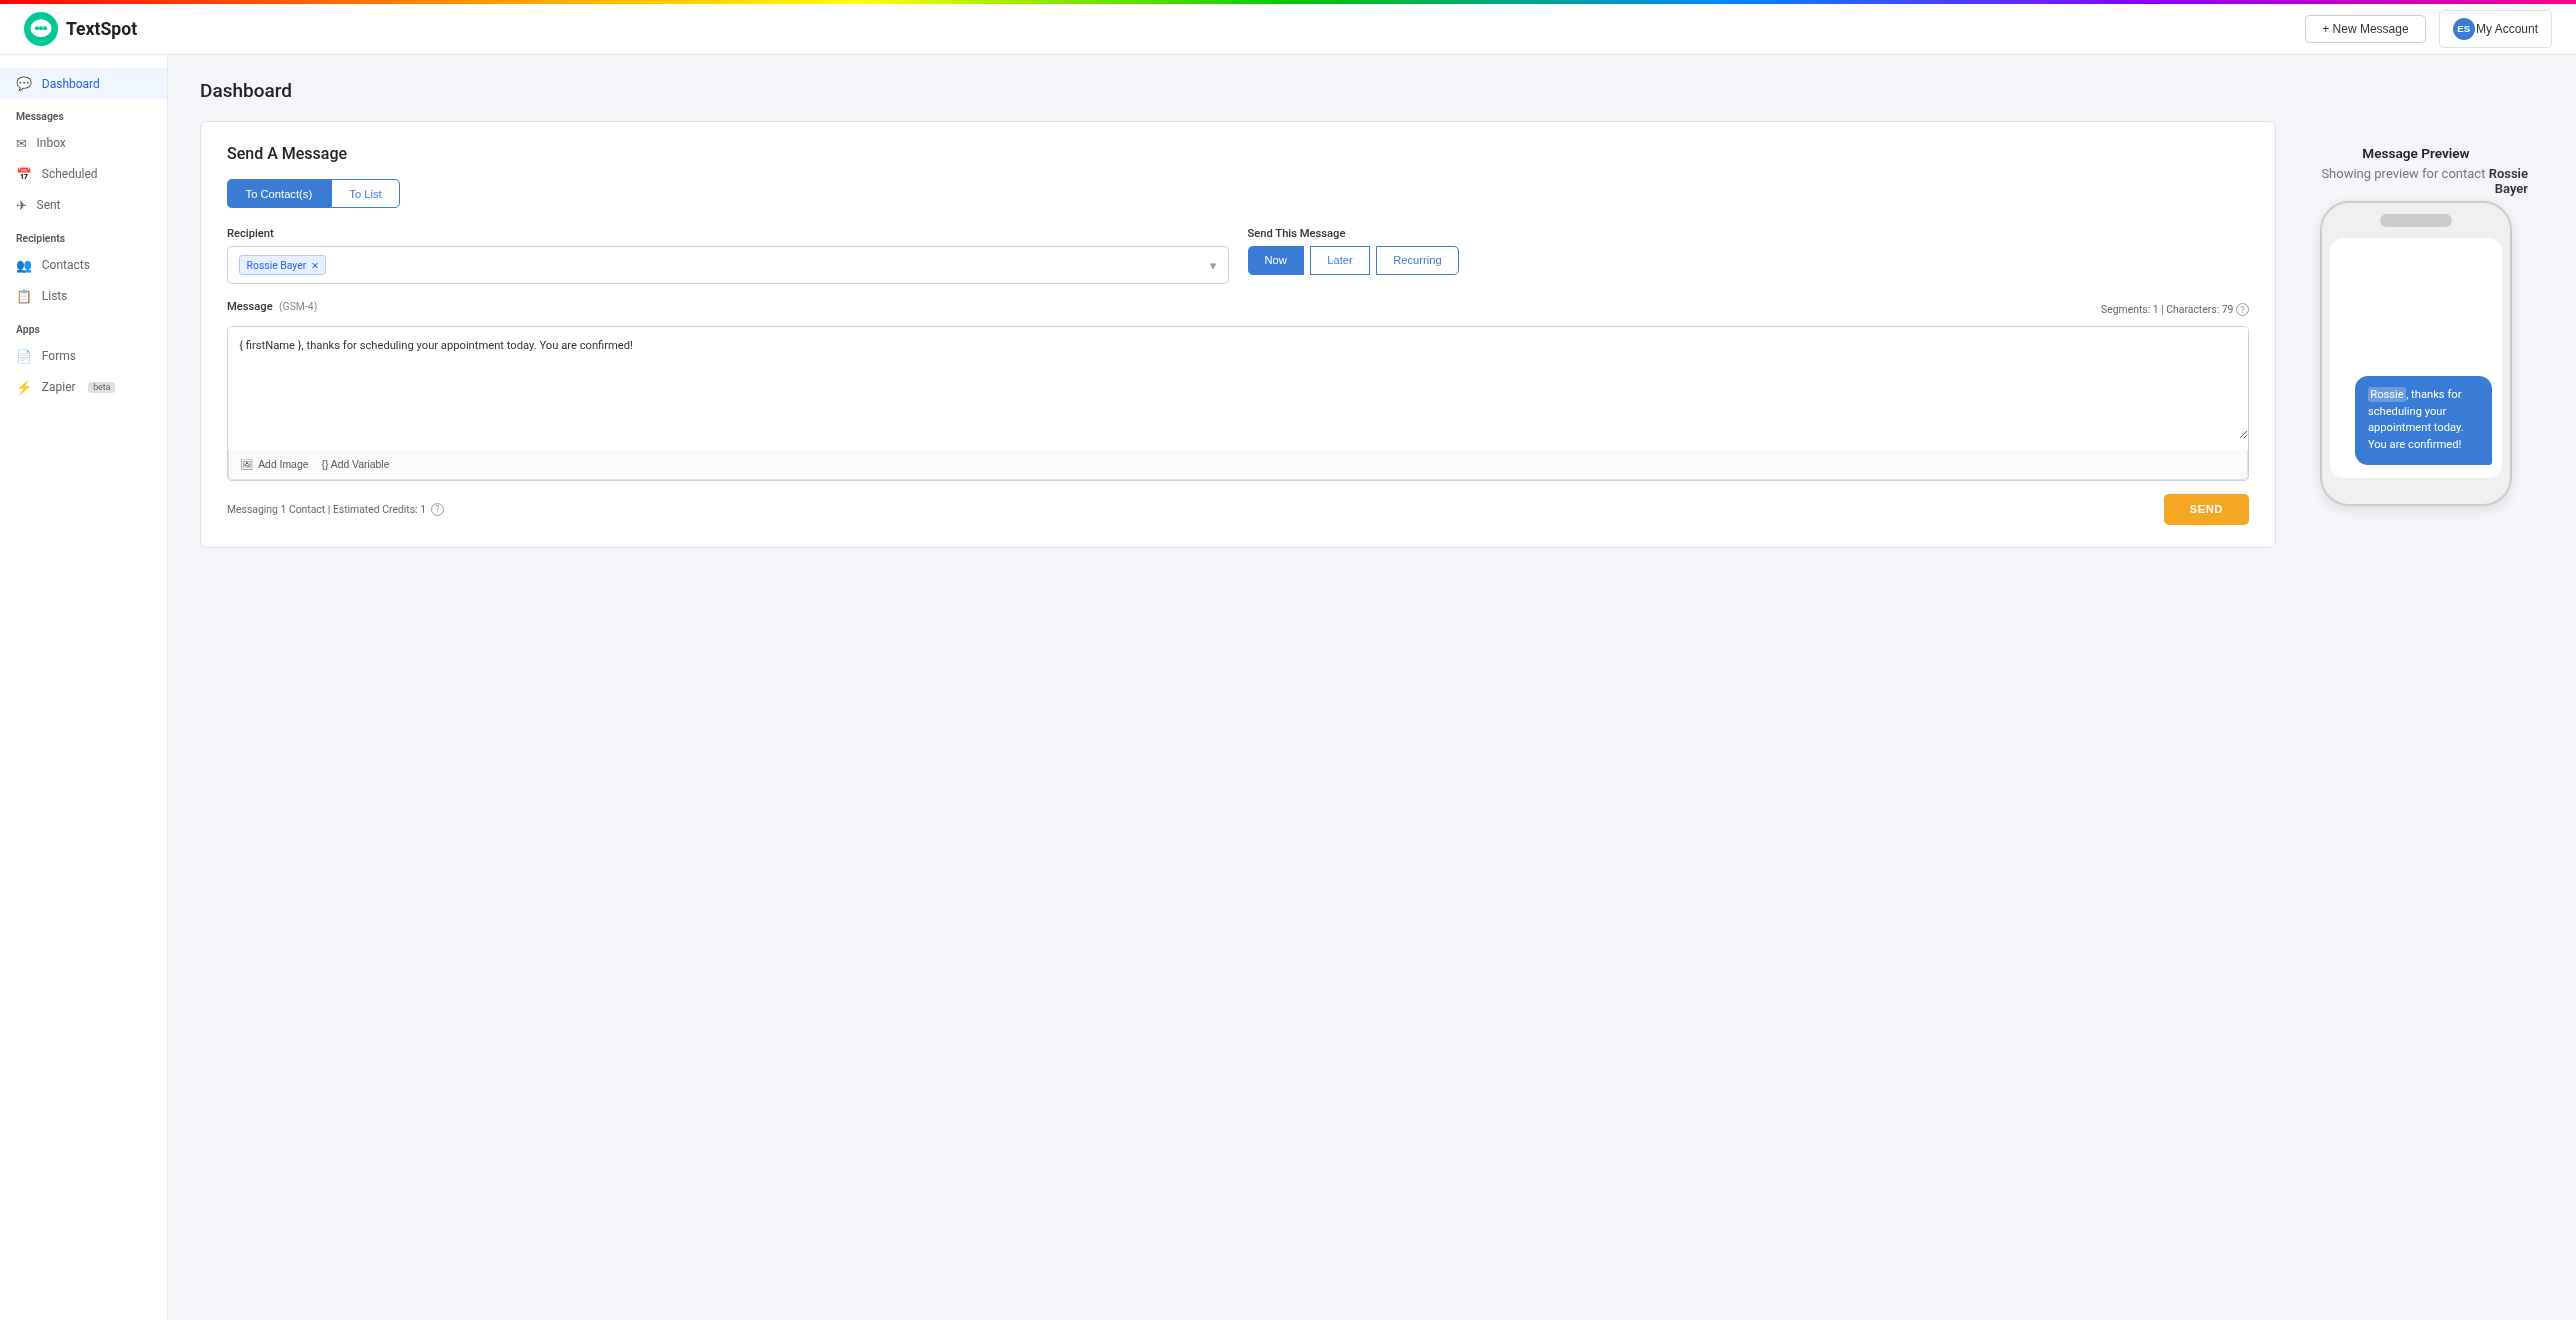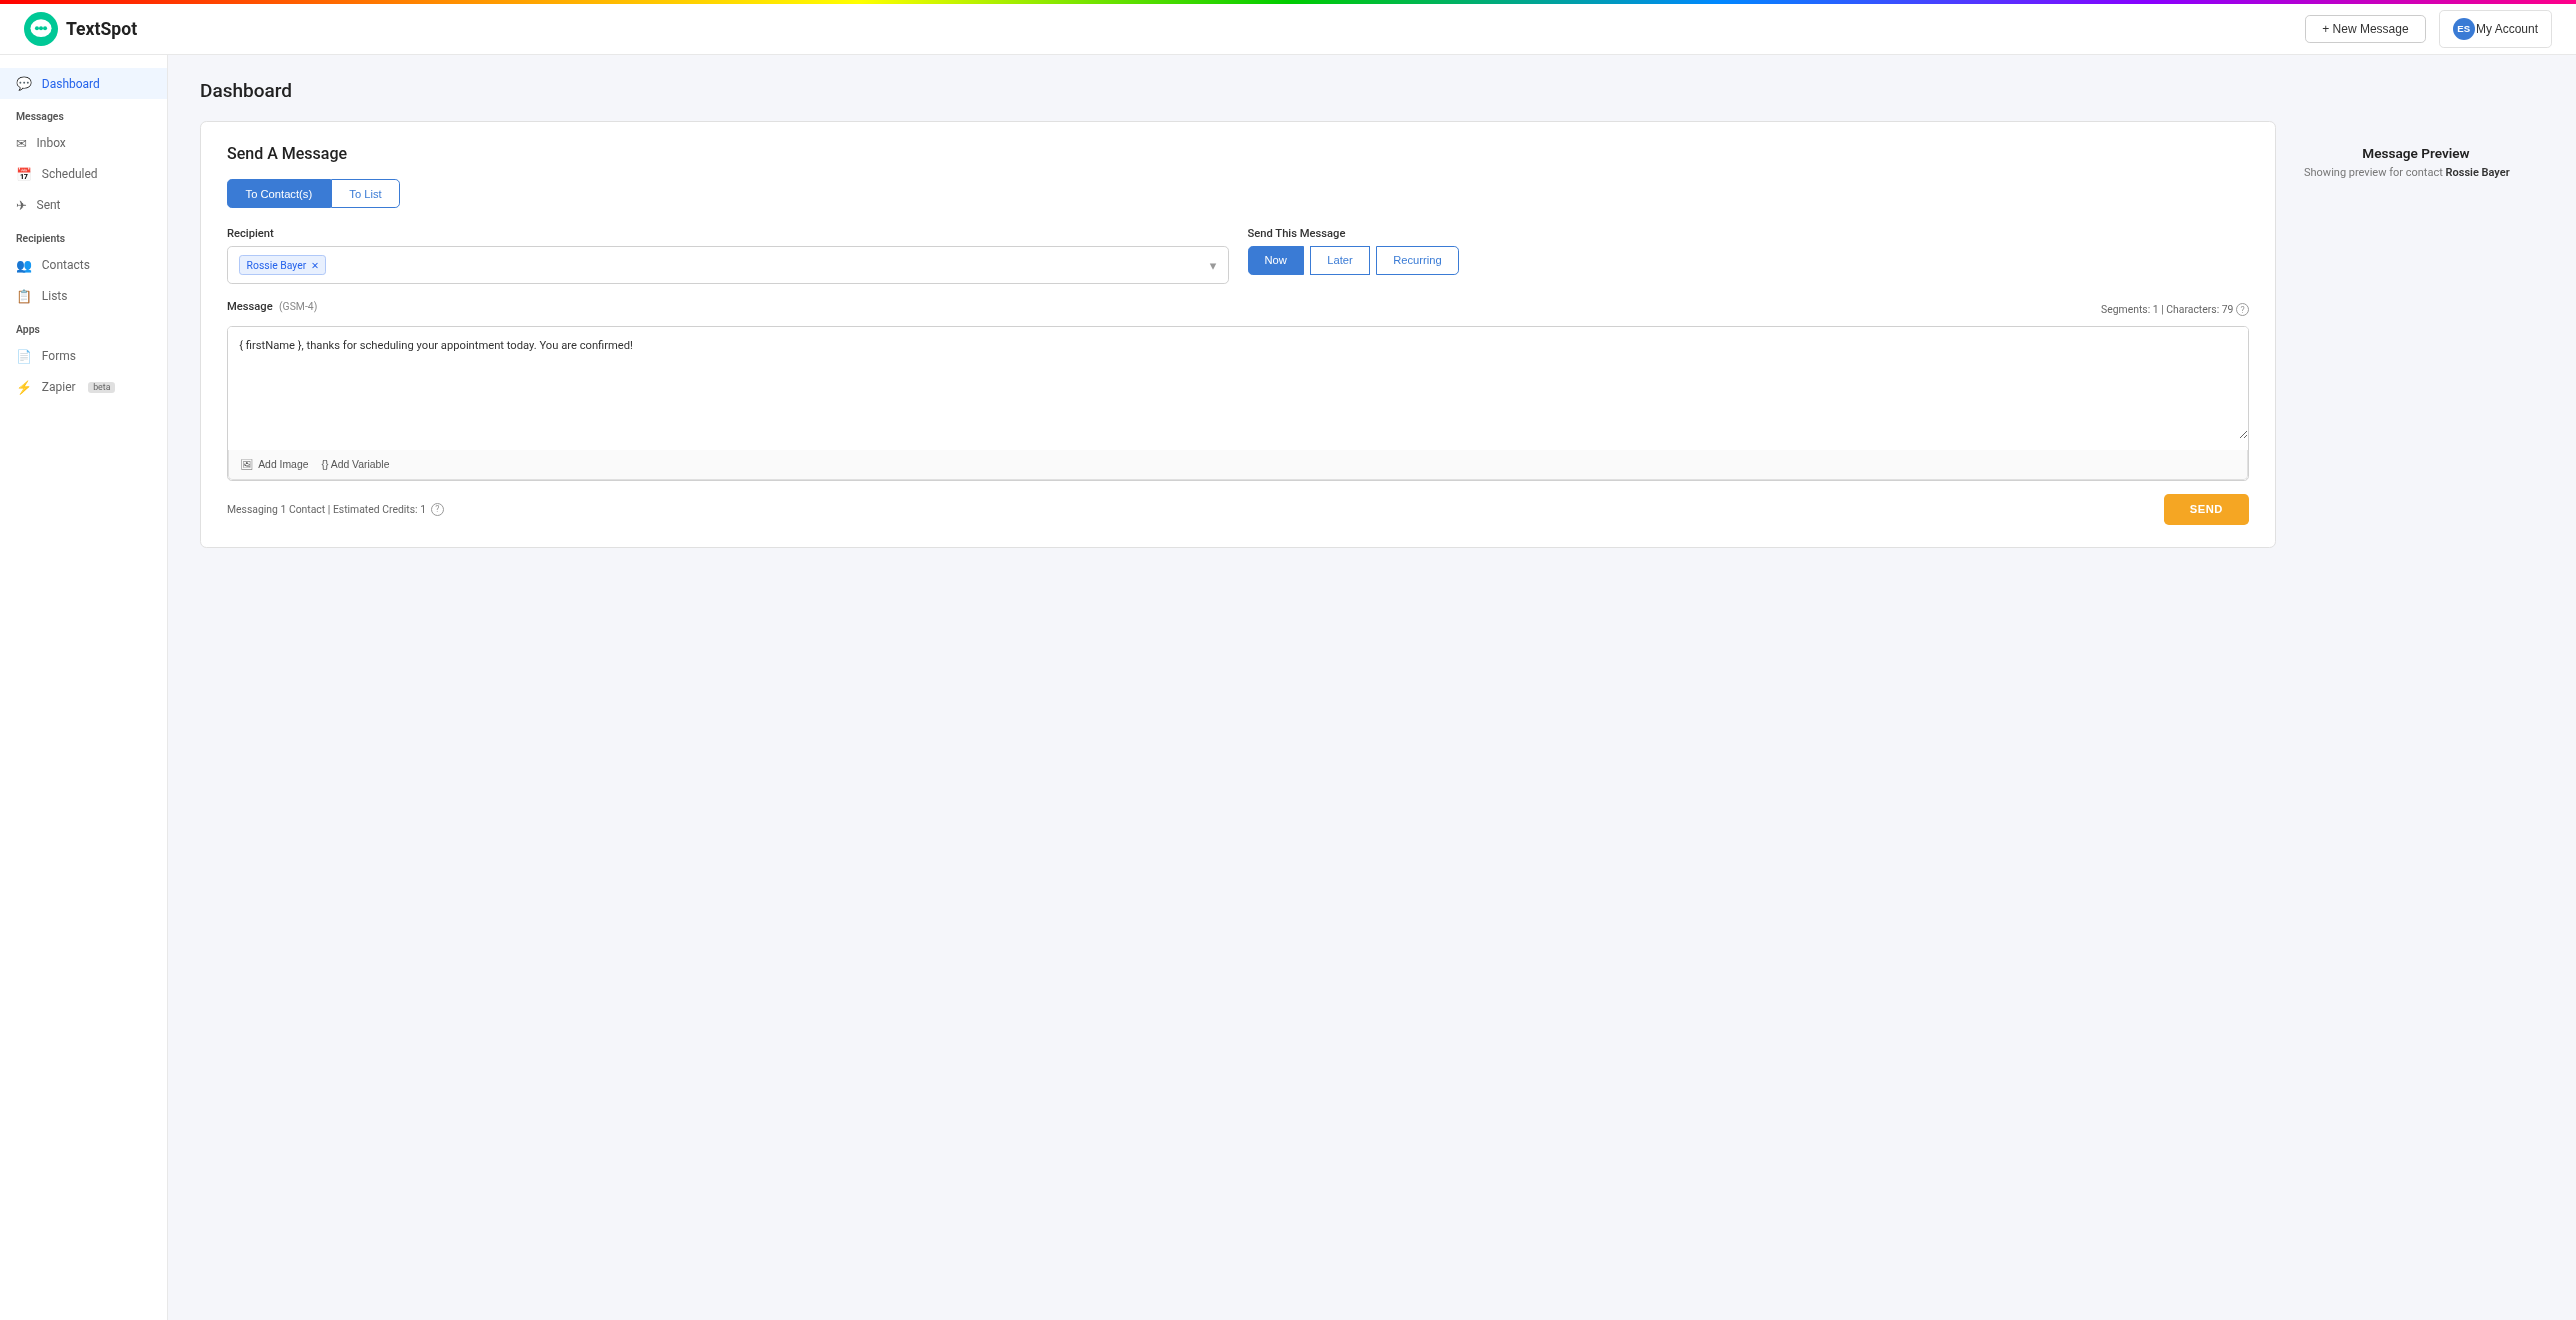--- a/index.html
+++ b/index.html
@@ -427,23 +427,23 @@
 
     .preview-title {
       font-size: 13.6px;
       font-weight: 600;
       text-align: center;
       margin-bottom: 4.8px;
       color: #222;
     }
 
     .preview-subtitle {
-      font-size: 11px;
+      font-size: 13px;
       color: #777;
-      text-align: left;
+      text-align: right;
       margin-bottom: 5px;
     }
 
     .preview-subtitle strong {
       color: #333;
       font-weight: 600;
     }
 
     .phone-frame {
       width: 192px;
@@ -654,17 +654,25 @@
           </div>
           <button class="send-btn">SEND</button>
         </div>
       </div>
 
       <div class="preview-panel">
         <div class="preview-title">Message Preview</div>
         <div class="preview-subtitle">
           <span>Showing preview for contact </span><strong>Rossie Bayer</strong>
         </div>
+        <div class="phone-frame">
+          <div class="phone-notch"></div>
+          <div class="phone-screen">
+            <div class="message-bubble">
+              <span class="highlight">Rossie</span><span>, thanks for scheduling your appointment today. You are confirmed!</span>
+            </div>
+          </div>
+        </div>
       </div>
     </div>
   </div>
 </div>
 
 
 </body></html>

